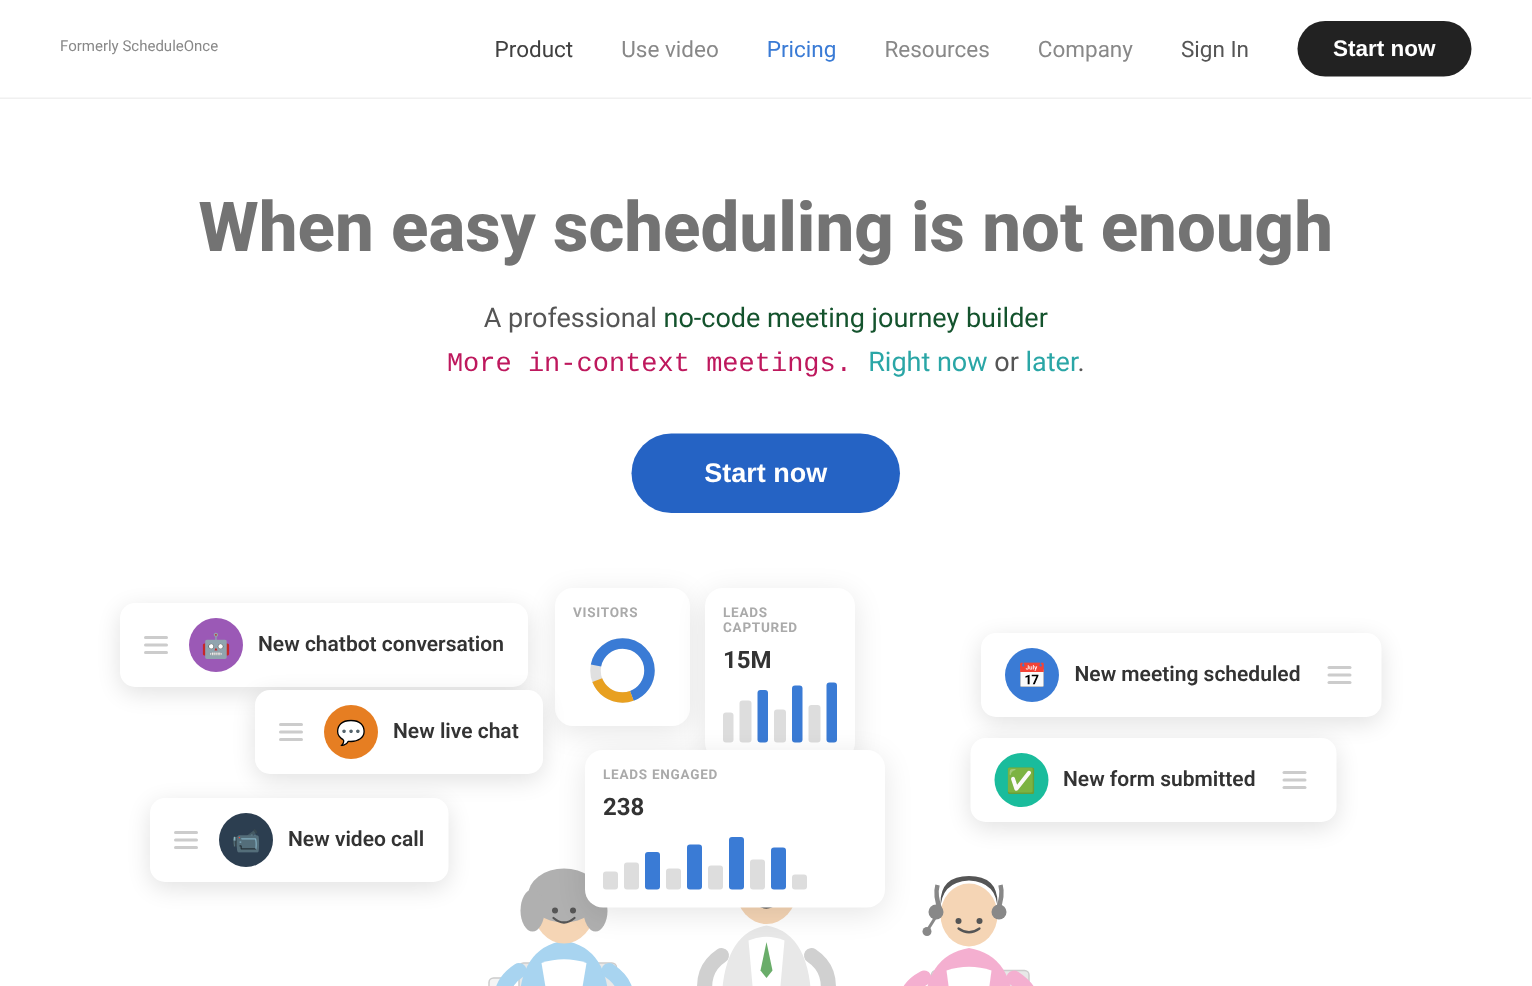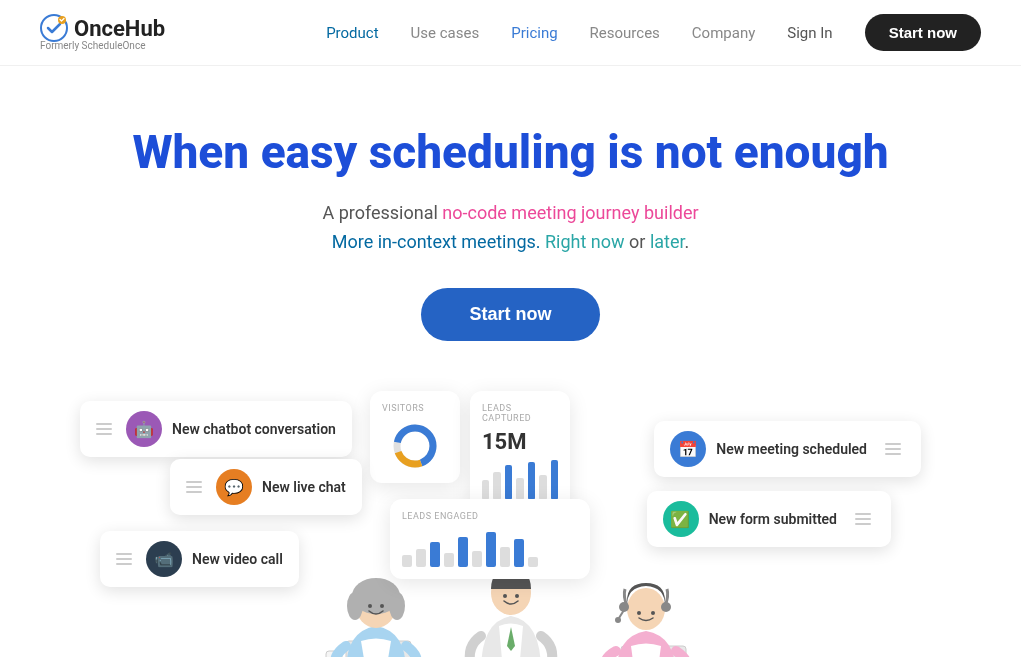--- a/index.html
+++ b/index.html
@@ -40,21 +40,21 @@
       display: flex;
       align-items: center;
       gap: 32px;
     }
     .nav-link {
       font-size: 15px;
       color: #888;
       text-decoration: none;
       cursor: pointer;
     }
-    .nav-link.active-product { color: #0369a1; }
+    .nav-link.active-product { color: #404040; }
     .nav-link.active-pricing { color: #3a7bd5; }
     .nav-link.sign-in { color: #555; }
     .btn-start-nav {
       background: #222;
       color: #fff;
       border: none;
       border-radius: 30px;
       padding: 10px 24px;
       font-size: 15px;
       font-weight: 600;
@@ -63,31 +63,31 @@
 
     
     .hero {
       text-align: center;
       padding: 60px 40px 20px;
       position: relative;
     }
     .hero-title {
       font-size: 46px;
       font-weight: 800;
-      color: #1d4ed8;
+      color: #737373;
       line-height: 1.15;
       margin-bottom: 20px;
     }
     .hero-sub {
       font-size: 18px;
       color: #555;
       line-height: 1.6;
     }
-    .hero-sub .highlight-orange { color: #ec4899; }
-    .hero-sub .highlight-blue { color: #0369a1; }
+    .hero-sub .highlight-orange { color: #14532d; }
+    .hero-sub .highlight-blue { color: #be185d; font-family: Liberation Mono, monospace; }
     .hero-sub .highlight-teal { color: #2aa6a6; }
     .btn-start-hero {
       display: inline-block;
       background: #2563c4;
       color: #fff;
       border: none;
       border-radius: 30px;
       padding: 16px 48px;
       font-size: 18px;
       font-weight: 700;
@@ -160,24 +160,24 @@
       box-shadow: 0 4px 20px rgba(0,0,0,0.1);
       padding: 12px;
       z-index: 5;
     }
     .db-label {
       font-size: 9px;
       color: #aaa;
       text-transform: uppercase;
       letter-spacing: 0.5px;
       margin-bottom: 6px;
-      font-weight: 400;
+      font-weight: 700;
     }
     .db-number {
-      font-size: 22px;
+      font-size: 16px;
       font-weight: 700;
       color: #333;
     }
     .db-mini-chart {
       display: flex;
       align-items: flex-end;
       gap: 4px;
       height: 40px;
       margin-top: 6px;
     }
@@ -186,35 +186,26 @@
       background: #ddd;
       border-radius: 2px;
     }
     .db-bar.active { background: #3a7bd5; }
   </style>
 </head>
 <body>
 
 <header class="header">
   <div class="logo-area">
-    <div class="logo-text">
-      <svg class="logo-icon" viewBox="0 0 28 28">
-        <circle cx="14" cy="14" r="13" fill="none" stroke="#3a7bd5" stroke-width="2"></circle>
-        <path d="M8 14 L12 18 L20 10" stroke="#3a7bd5" stroke-width="2.5" fill="none" stroke-linecap="round" stroke-linejoin="round"></path>
-        <circle cx="22" cy="6" r="4" fill="#e8a020"></circle>
-        <path d="M20 5.5 L21.5 7 L24 4.5" stroke="#fff" stroke-width="1.2" fill="none" stroke-linecap="round" stroke-linejoin="round"></path>
-      </svg>
-      <span>OnceHub</span>
-    </div>
     <span class="logo-sub">Formerly ScheduleOnce</span>
   </div>
 
   <nav class="nav">
     <a class="nav-link active-product">Product</a>
-    <a class="nav-link">Use cases</a>
+    <a class="nav-link">Use video</a>
     <a class="nav-link active-pricing">Pricing</a>
     <a class="nav-link">Resources</a>
     <a class="nav-link">Company</a>
     <a class="nav-link sign-in">Sign In</a>
     <button class="btn-start-nav">Start now</button>
   </nav>
 </header>
 
 <section class="hero">
   <h1 class="hero-title">When easy scheduling is not enough</h1>
@@ -278,20 +269,21 @@
       <div class="db-bar" style="height:22px;"></div>
       <div class="db-bar active" style="height:38px;"></div>
       <div class="db-bar" style="height:25px;"></div>
       <div class="db-bar active" style="height:40px;"></div>
     </div>
   </div>
 
 
   <div class="dashboard-box" style="left:390px; top:108px; width:200px;">
     <div class="db-label">LEADS ENGAGED</div>
+    <div class="db-number">238</div>
     <div class="db-mini-chart">
       <div class="db-bar" style="height:12px;"></div>
       <div class="db-bar" style="height:18px;"></div>
       <div class="db-bar active" style="height:25px;"></div>
       <div class="db-bar" style="height:14px;"></div>
       <div class="db-bar active" style="height:30px;"></div>
       <div class="db-bar" style="height:16px;"></div>
       <div class="db-bar active" style="height:35px;"></div>
       <div class="db-bar" style="height:20px;"></div>
       <div class="db-bar active" style="height:28px;"></div>

